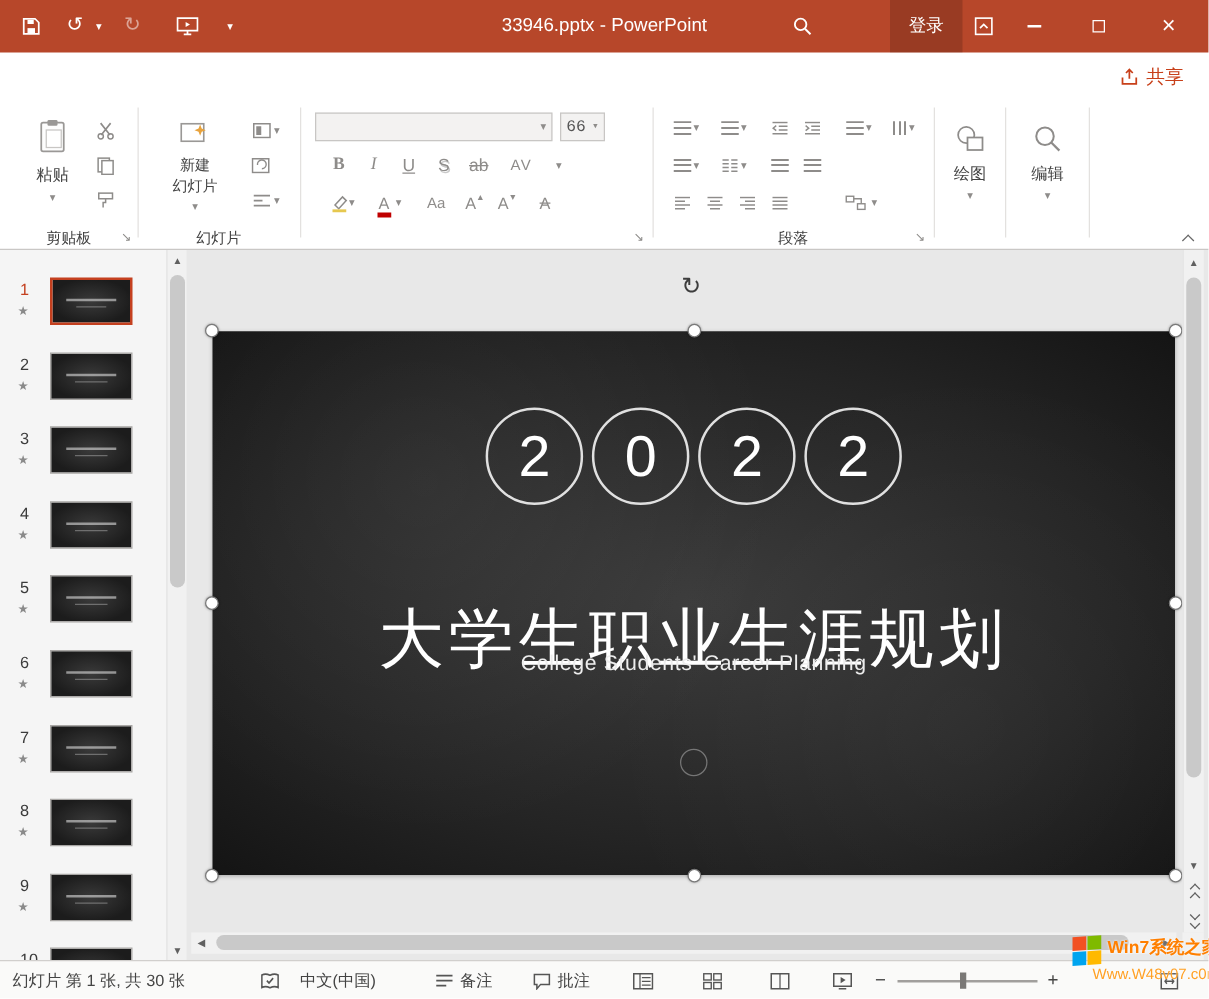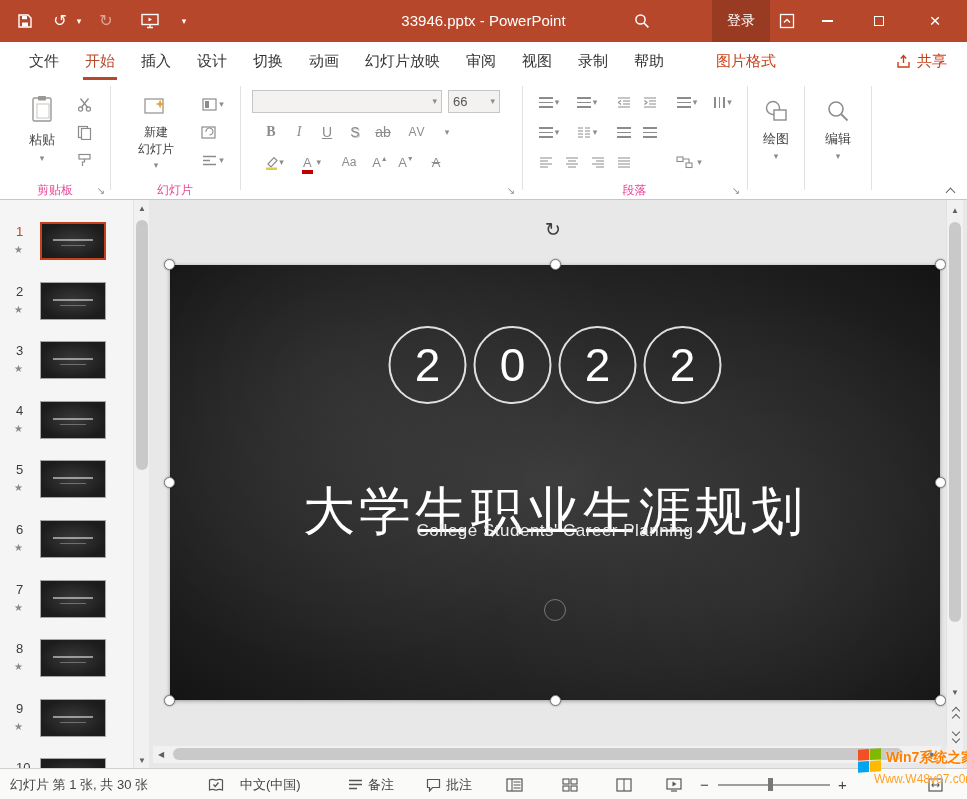--- a/index.html
+++ b/index.html
@@ -25,21 +25,21 @@
   .tab { position:relative; padding:0 13px; line-height:38px; font-size:15px; color:#333; white-space:nowrap; cursor:default; }
   .tab.sel { color:#B7472A; }
   .tab.sel::after { content:""; position:absolute; left:11px; right:11px; bottom:0; height:3px; background:#B7472A; }
   .tab.ctx { color:#C8401A; margin-left:26px; }
   .share { position:absolute; right:12px; top:42px; height:38px; display:flex; align-items:center; gap:6px;
            color:#C8401A; font-size:15px; padding:0 8px; }
 
   
   .ribbon { position:absolute; left:0; top:80px; width:967px; height:120px; background:#fff; border-bottom:1px solid #C9C7C5; }
   .gsep { position:absolute; top:6px; height:104px; width:1px; background:#E3E1DF; }
-  .glabel { position:absolute; top:102px; height:16px; font-size:12px; color:#ec4899; text-align:center; }
+  .glabel { position:absolute; top:102px; height:16px; font-size:12px; color:#404040; text-align:center; }
   .launch { position:absolute; top:103px; width:14px; height:14px; color:#8E8C8A; font-size:10px; line-height:14px; text-align:center;
             border:1px solid transparent; }
   .bigbtn { position:absolute; top:8px; height:92px; display:flex; flex-direction:column; align-items:center;
             font-size:13px; color:#444; border:1px solid transparent; border-radius:2px; }
   .smico { position:absolute; width:24px; height:24px; display:flex; align-items:center; justify-content:center; color:#8E8C8A; }
   .ltr { position:absolute; top:40px; width:26px; height:24px; display:flex; align-items:center; justify-content:center;
          font-size:14px; color:#8E8C8A; }
   .ltr3 { top:70px; }
   .combo { position:absolute; top:10px; height:23px; background:#F3F2F1; border:1px solid #C8C6C4; display:flex;
            align-items:center; font-size:13px; color:#777; padding:0 4px; justify-content:space-between; }
@@ -169,34 +169,20 @@
       <span class="minbar"></span>
     </div>
     <div class="wbtn" style="left:856px;width:46px;">
       <span class="maxbox"></span>
     </div>
     <div class="wbtn" style="left:910px;width:50px;font-size:19px;">
       <span>×</span>
     </div>
   </div>
 
-  <div class="tabs">
-    <div class="tab">文件</div>
-    <div class="tab sel">开始</div>
-    <div class="tab">插入</div>
-    <div class="tab">设计</div>
-    <div class="tab">切换</div>
-    <div class="tab">动画</div>
-    <div class="tab">幻灯片放映</div>
-    <div class="tab">审阅</div>
-    <div class="tab">视图</div>
-    <div class="tab">录制</div>
-    <div class="tab">帮助</div>
-    <div class="tab ctx">图片格式</div>
-  </div>
   <div class="share">
     <svg width="15" height="15" viewBox="0 0 15 15">
       <path d="M2 8 v5 h11 v-5" fill="none" stroke="#C8401A" stroke-width="1.4"></path>
       <path d="M7.5 9 V2 M4.8 4.4 L7.5 1.6 L10.2 4.4" fill="none" stroke="#C8401A" stroke-width="1.4"></path>
     </svg>
     <span>共享</span>
   </div>
 
   <div class="ribbon">
     <div class="gsep" style="left:110px;"></div>
@@ -264,21 +250,21 @@
         <path d="M1 2.5 h13 M1 6.5 h7 M1 10.5 h13" stroke="#8E8C8A" stroke-width="1.3"></path>
       </svg>
       <span class="dd" style="margin-left:2px;">▾</span>
     </div>
     <div class="glabel" style="left:110px;width:130px;">幻灯片</div>
 
     <div class="combo" style="left:252px;width:190px;">
       <span></span>
       <span class="dd">▾</span>
     </div>
-    <div class="combo" style="left:448px;width:52px;">
+    <div class="combo" style="left:448px;width:36px;font-family:Liberation Mono, monospace;">
       <span style="color:#555;">66</span>
       <span class="dd">▾</span>
     </div>
     <div class="ltr" style="left:258px;font-weight:bold;font-family:'Liberation Serif',serif;">B</div>
     <div class="ltr" style="left:286px;font-style:italic;font-family:'Liberation Serif',serif;">I</div>
     <div class="ltr" style="left:314px;text-decoration:underline;">U</div>
     <div class="ltr" style="left:342px;text-shadow:1px 1px 0 #c9c9c9;">S</div>
     <div class="ltr" style="left:370px;text-decoration:line-through;">ab</div>
     <div class="ltr" style="left:402px;width:30px;font-size:12px;letter-spacing:1px;">AV</div>
     <div class="ltr" style="left:434px;">

